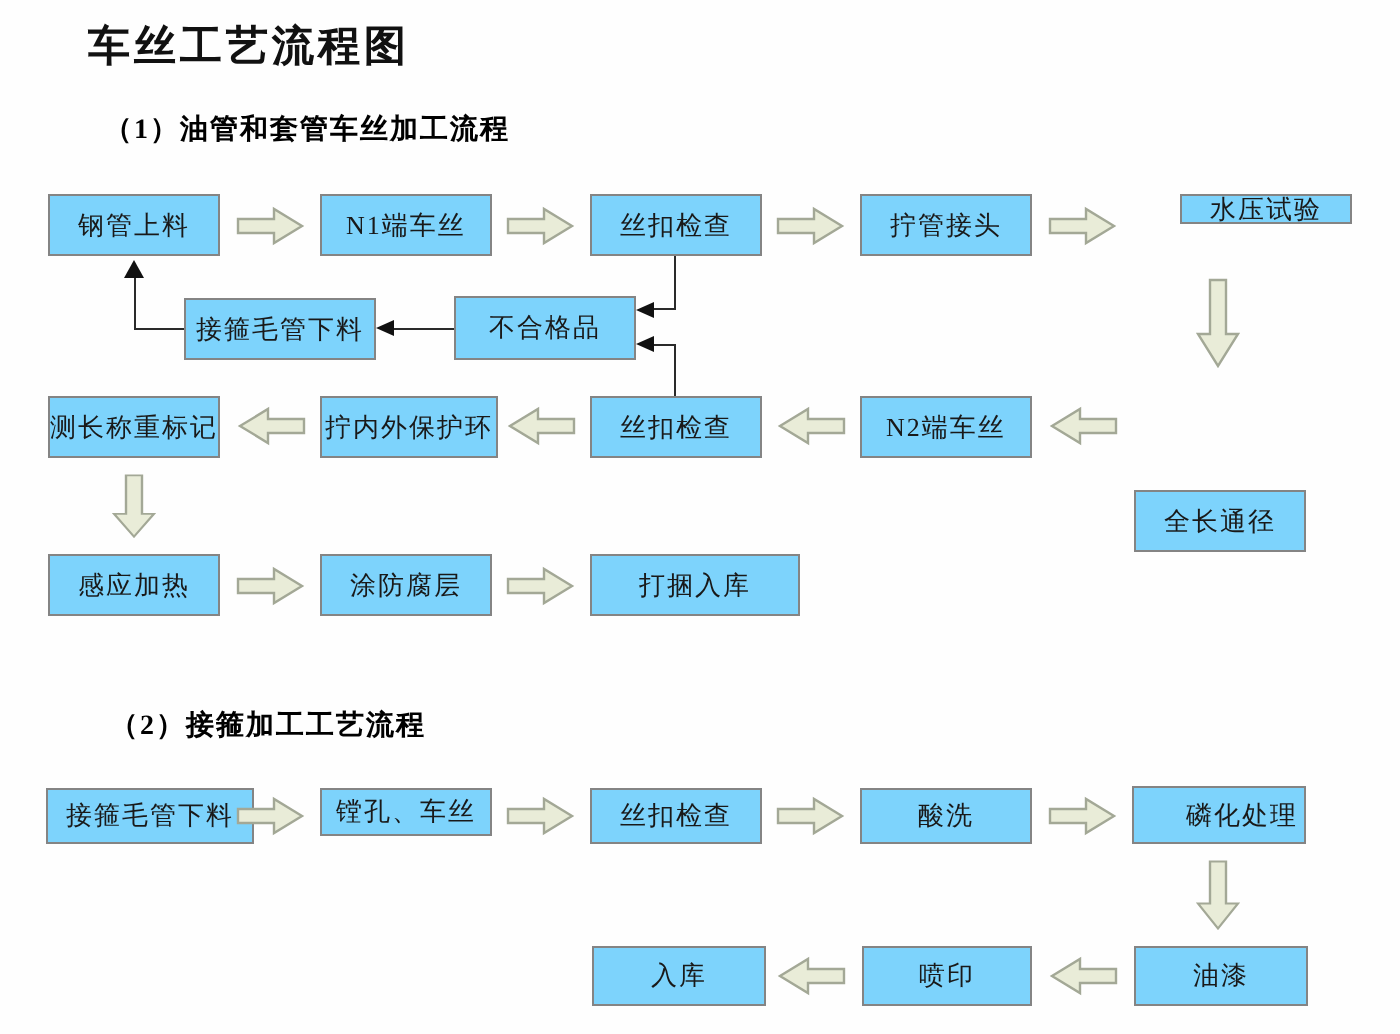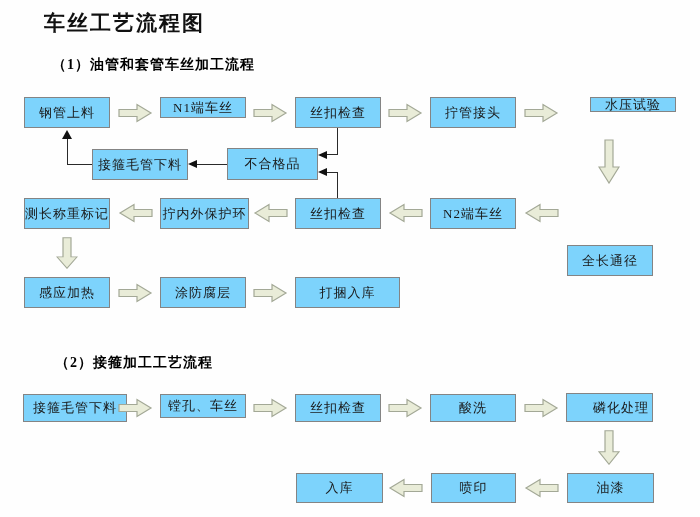--- a/index.html
+++ b/index.html
@@ -39,21 +39,21 @@
 </head>
 <body>
 
 <div class="canvas">
 
   <div class="title" style="left:44px; top:9px;">车丝工艺流程图</div>
   <div class="subtitle" style="left:52px; top:56px;">（1）油管和套管车丝加工流程</div>
   <div class="subtitle" style="left:55px; top:354px;">（2）接箍加工工艺流程</div>
 
   <div class="box" style="left:24px; top:97px; width:86px; height:31px;">钢管上料</div>
-  <div class="box" style="left:160px; top:97px; width:86px; height:21px;">N1端车丝</div>
+  <div class="box" style="left:160px; top:97px; width:86px; height:31px;">N1端车丝</div>
   <div class="box" style="left:295px; top:97px; width:86px; height:31px;">丝扣检查</div>
   <div class="box" style="left:430px; top:97px; width:86px; height:31px;">拧管接头</div>
   <div class="box" style="left:590px; top:97px; width:86px; height:15px;">水压试验</div>
 
   <div class="box" style="left:92px; top:149px; width:96px; height:31px;">接箍毛管下料</div>
   <div class="box" style="left:227px; top:148px; width:91px; height:32px;">不合格品</div>
 
   <div class="box" style="left:24px; top:198px; width:86px; height:31px;">测长称重标记</div>
   <div class="box" style="left:160px; top:198px; width:89px; height:31px;">拧内外保护环</div>
   <div class="box" style="left:295px; top:198px; width:86px; height:31px;">丝扣检查</div>

